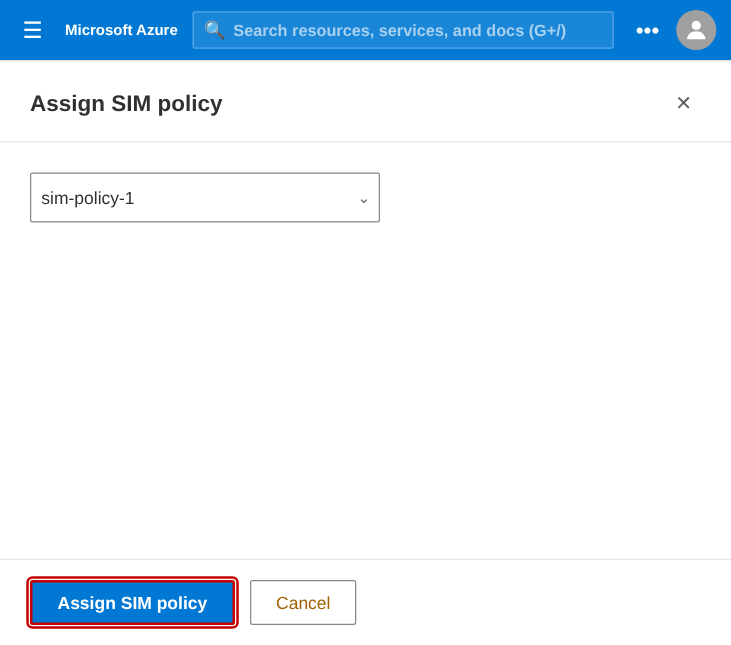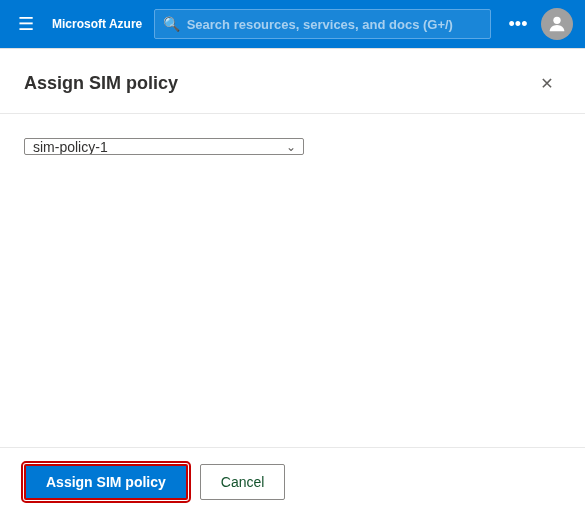--- a/index.html
+++ b/index.html
@@ -151,21 +151,21 @@
       flex: 1;
     }
     .select-wrapper {
       position: relative;
       display: inline-block;
       width: 100%;
       max-width: 280px;
     }
     .select-wrapper select {
       width: 100%;
-      height: 17px;
+      height: 40px;
       border: 1px solid #8a8886;
       border-radius: 2px;
       padding: 0 30px 0 8px;
       font-size: 14px;
       color: #323130;
       background: white;
       appearance: none;
       -webkit-appearance: none;
       cursor: pointer;
     }
@@ -195,21 +195,21 @@
       padding: 6px 20px;
       font-size: 14px;
       font-weight: 600;
       cursor: pointer;
       height: 36px;
       outline: 2px solid #c50000;
       outline-offset: 1px;
     }
     .btn-secondary {
       background: white;
-      color: #14532d;
+      color: #a16207;
       border: 1px solid #8a8886;
       border-radius: 2px;
       padding: 6px 20px;
       font-size: 14px;
       cursor: pointer;
       height: 36px;
     }
   </style>
 </head>
 <body>

